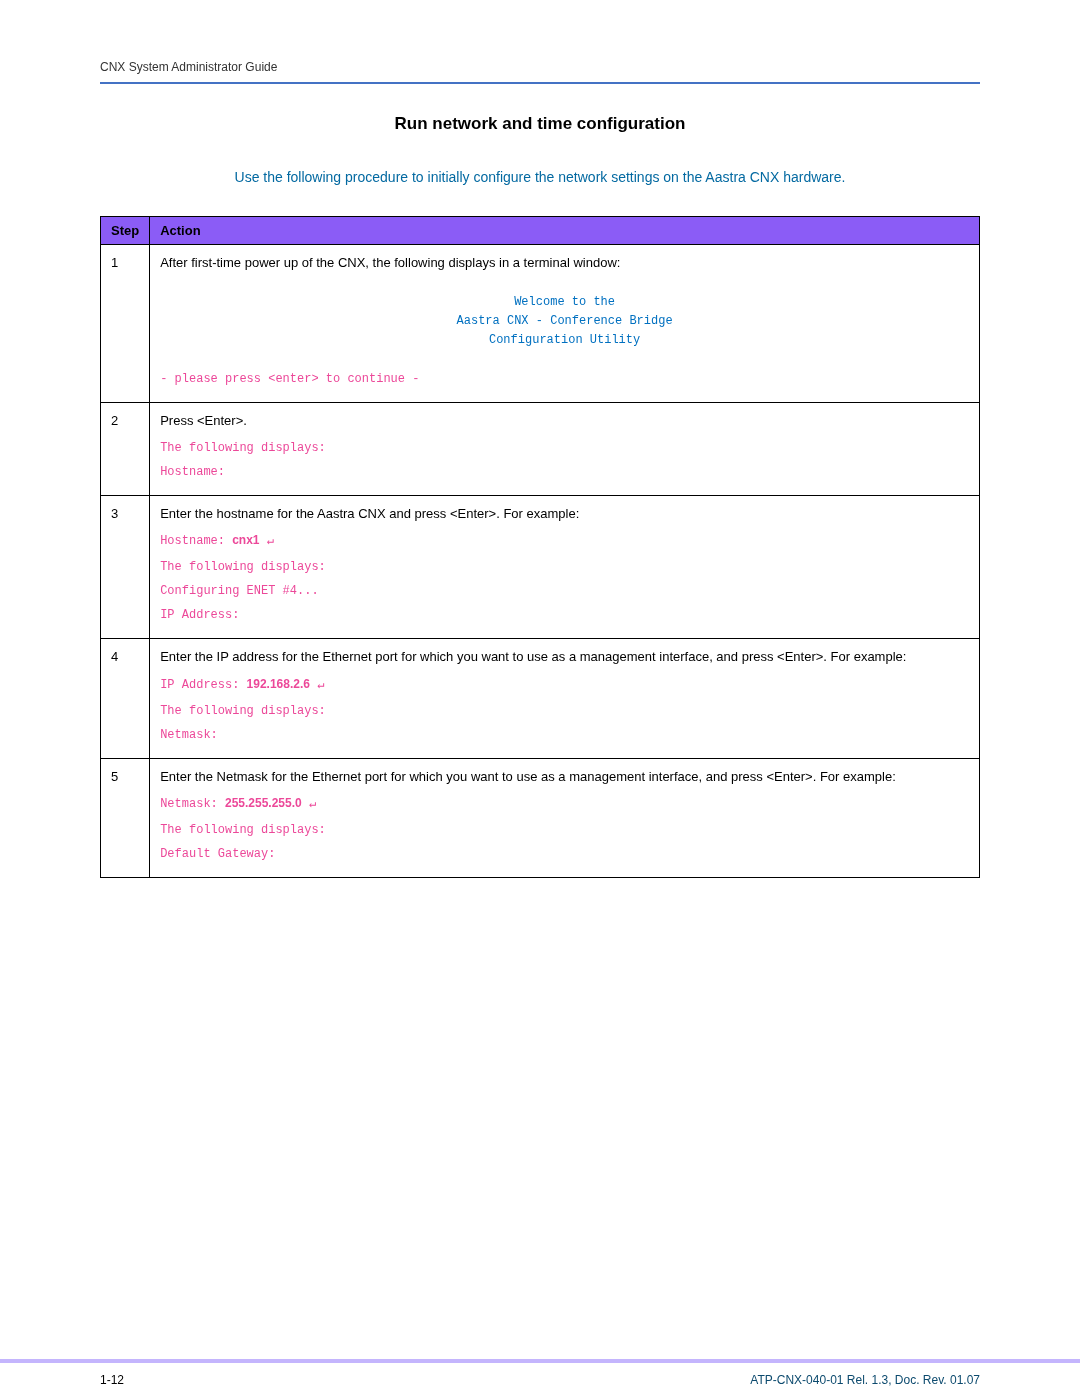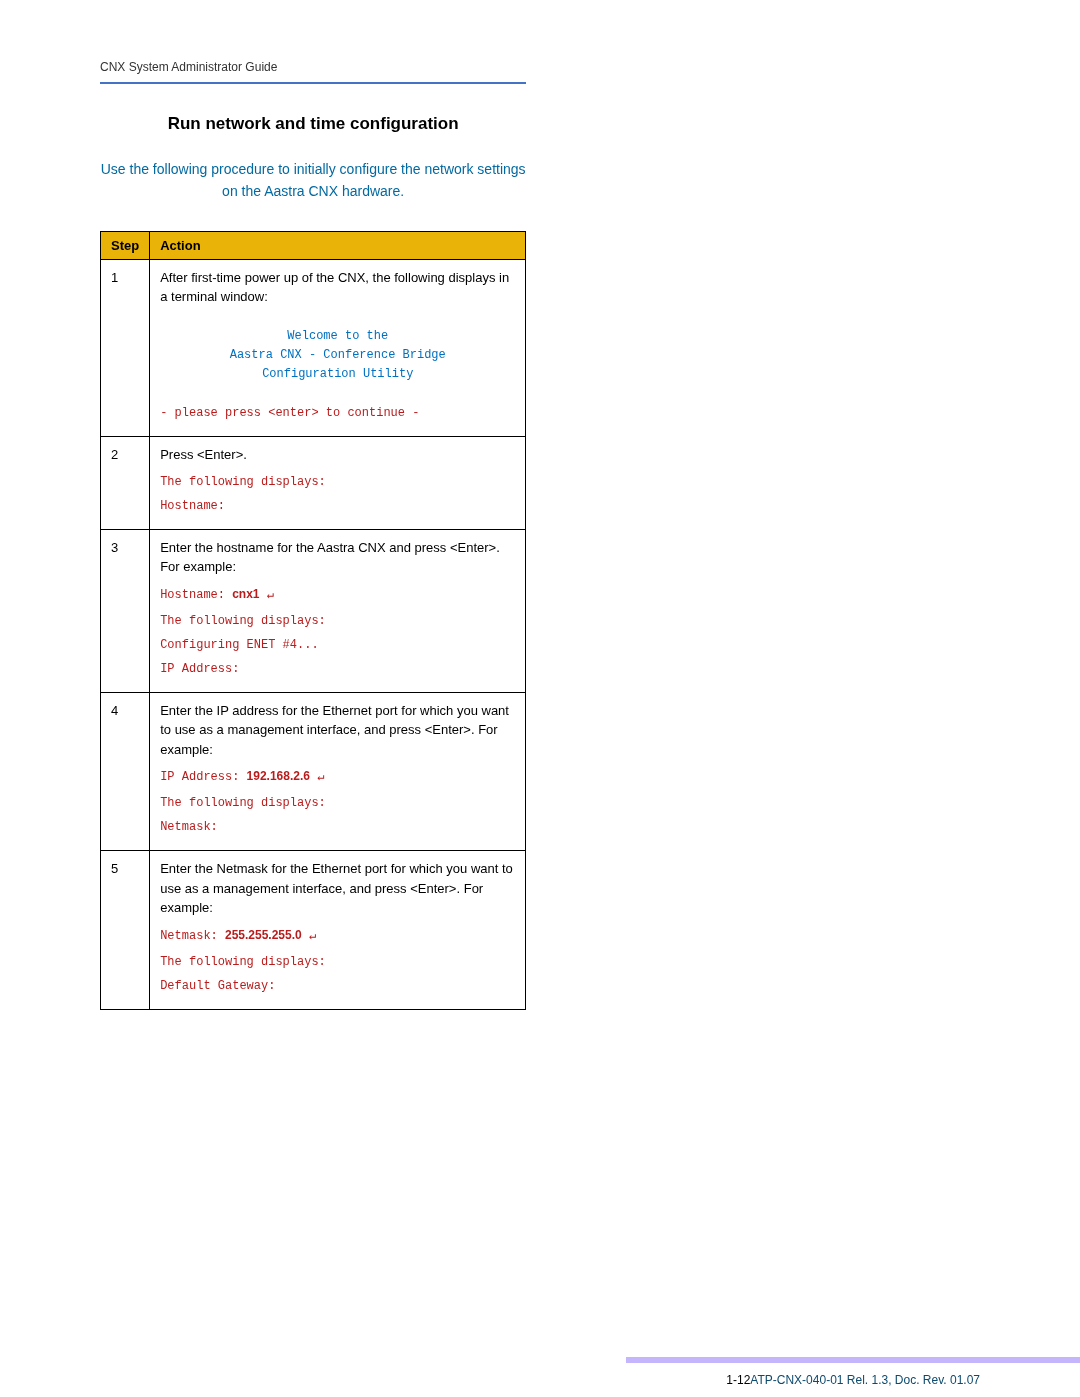--- a/index.html
+++ b/index.html
@@ -15,21 +15,21 @@
       color: #000;
       width: 1080px;
       min-height: 1397px;
     }
 
     .page {
       width: 1080px;
       min-height: 1397px;
       padding: 0;
       display: flex;
-      flex-direction: row;
+      flex-direction: column;
       background: #fff;
     }
 
     .content-area {
       flex: 1;
       padding: 60px 100px 40px 100px;
     }
 
     
     .header-section {
@@ -53,41 +53,41 @@
       border-top: 2px solid #4472c4;
       margin-top: 6px;
       margin-bottom: 30px;
     }
 
     
     .page-title {
       text-align: center;
       font-size: 17px;
       font-weight: bold;
-      margin-bottom: 24px;
+      margin-bottom: 32px;
     }
 
     
     .intro-text {
       text-align: center;
       font-size: 14px;
       line-height: 1.6;
       margin-bottom: 28px;
       color: #0369a1;
     }
 
     
     .steps-table {
       width: 100%;
       border-collapse: collapse;
       border: 1px solid #000;
     }
 
     .steps-table th {
-      background: #eab308;
+      background: #8b5cf6;
       text-align: left;
       padding: 6px 10px;
       font-size: 13px;
       font-weight: bold;
       border: 1px solid #000;
     }
 
     .steps-table td {
       border: 1px solid #000;
       padding: 8px 10px;
@@ -111,37 +111,37 @@
       font-size: 12px;
       color: #0070c0;
       text-align: center;
       margin: 20px 0;
       line-height: 1.6;
     }
 
     .terminal-plain {
       font-family: "Courier New", Courier, monospace;
       font-size: 12px;
-      color: #b91c1c;
+      color: #ec4899;
       margin: 6px 0;
     }
 
     .bold-mono {
       font-family: Liberation Sans, sans-serif;
       font-weight: bold;
       font-size: 12px;
     }
 
     .para-gap {
       margin-top: 8px;
     }
 
     
     .footer {
-      border-top: 6px solid #c4b5fd;
+      border-top: 4px solid #c4b5fd;
       padding: 10px 100px;
       display: flex;
       justify-content: space-between;
       align-items: flex-end;
       margin-top: auto;
     }
 
     .footer-left {
       font-size: 12px;
       color: #000;

